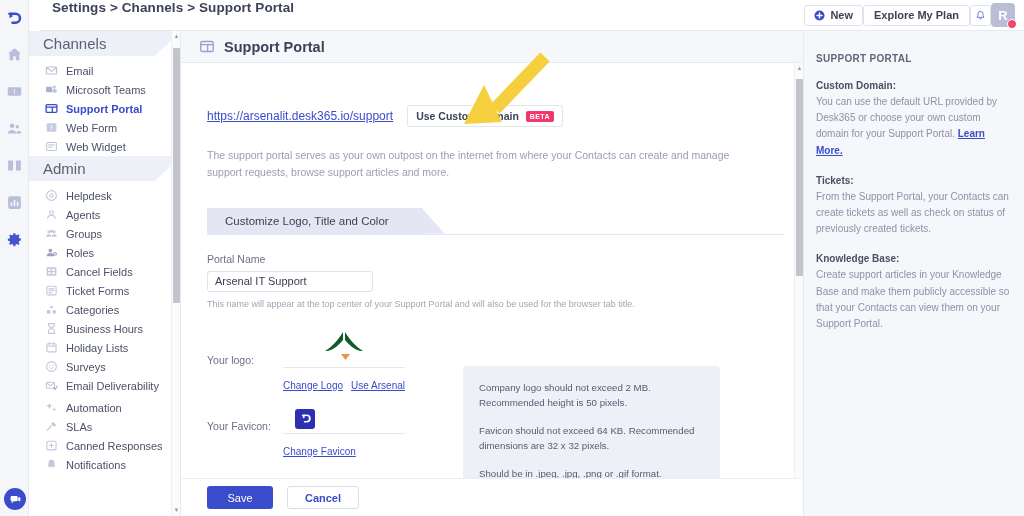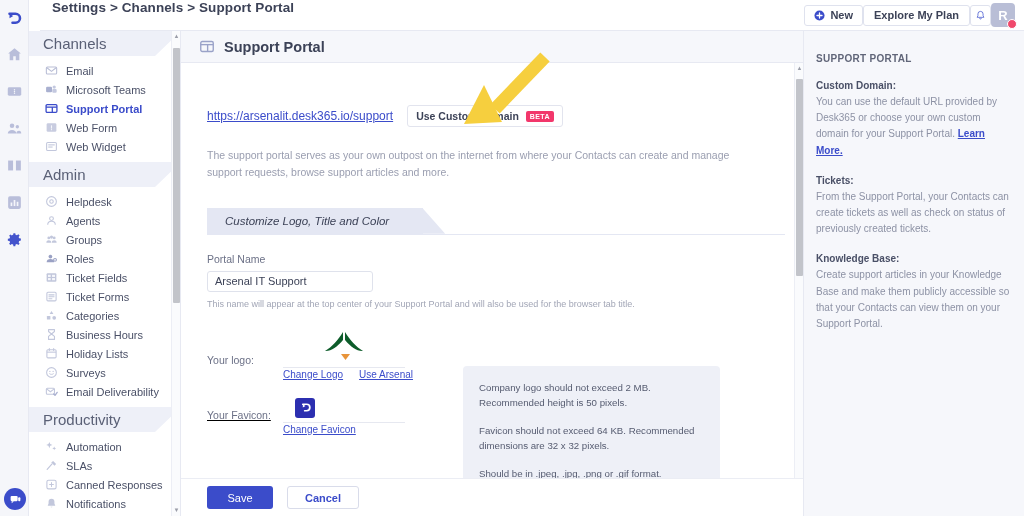--- a/index.html
+++ b/index.html
@@ -77,21 +77,21 @@
     content:""; position:absolute; right:-1px; top:0; width:26px; height:100%;
     background:#fff; clip-path: polygon(100% 0, 100% 100%, 0 100%);
   }
   .sb-item {
     height:19px; display:flex; align-items:center; gap:8px;
     padding-left:16px; font-size:11px; color:#4a5067;
   }
   .sb-item + .sb-item { margin-top:0; }
   .sb-item.active { color:#3b4cca; font-weight:bold; }
   .sb-ico { width:13px; height:13px; flex:none; display:block; }
-  .sb-list { padding-top:3px; padding-bottom:6px; }
+  .sb-list { padding-top:3px; }
   .sb-scrollbar {
     position:absolute; right:0; top:0; width:9px; height:485px;
     background:#fafbfd; border-left:1px solid #eceef5;
   }
   .sb-thumb {
     position:absolute; left:1px; top:17px; width:7px; height:255px;
     background:#c2c4ca; border-radius:1px;
   }
   .sb-arrow { position:absolute; left:1px; width:7px; text-align:center; font-size:6px; color:#9a9da8; line-height:1; }
 
@@ -122,21 +122,21 @@
     padding:2px 4px; border-radius:2px; letter-spacing:.4px;
   }
   .desc {
     margin-top:20px; width:552px; font-size:10.5px; color:#9a9eb0; line-height:1.65;
   }
 
   .tab-strip { margin-top:26px; position:relative; width:578px; }
   .tab {
     position:relative; display:inline-flex; align-items:center;
     height:26px; padding:0 34px 0 18px; background:#e4e7f3;
-    font-size:11.5px; color:#3c4257;font-style:italic;
+    font-size:11.5px; color:#3c4257;
   }
   .tab::after{
     content:""; position:absolute; right:-22px; top:0; width:23px; height:26px;
     background:#e4e7f3; clip-path: polygon(0 0, 0 100%, 100% 100%);
   }
   .tab-rule { height:1px; background:#e4e7f3; width:578px; }
 
   .field-label { margin-top:18px; font-size:10.5px; color:#6c7187; }
   .text-input {
     margin-top:6px; width:166px; height:21px;
@@ -146,23 +146,23 @@
   }
   .field-hint { margin-top:7px; font-size:9px; color:#a2a6b6; }
 
   .logo-area { margin-top:20px; display:flex; }
   .logo-left { width:250px; }
   .logo-row { display:flex; align-items:flex-end; gap:10px; }
   .logo-cap { font-size:10.5px; color:#6c7187; width:66px; padding-bottom:2px; }
   .logo-box { width:122px; }
   .logo-img { height:36px; display:flex; align-items:center; justify-content:center; }
   .rule { height:1px; background:#e6e8f0; width:122px; margin-top:2px; }
-  .link-row { display:flex; gap:16px; margin-top:1px; padding-left:76px; }
+  .link-row { display:flex; gap:8px; margin-top:12px; padding-left:76px; }
   .lnk { font-size:10px; color:#3b4cca; }
-  .fav-row { display:flex; align-items:flex-end; gap:10px; margin-top:18px;text-decoration:underline; }
+  .fav-row { display:flex; align-items:flex-end; gap:10px; margin-top:18px; }
   .fav-img {
     width:20px; height:20px; border-radius:3px; background:#2c2fb0;
     display:flex; align-items:center; justify-content:center; margin-left:12px;
   }
   .infobox {
     margin-left:6px; width:257px; background:#eef0f7; border-radius:4px;
     padding:14px 16px; font-size:9.7px; color:#555b70; line-height:1.6;margin-top:37px;
   }
   .infobox p + p { margin-top:12px; }
   .theme-label { margin-top:22px; font-size:10.5px; color:#6c7187; }
@@ -362,21 +362,21 @@
             <span>Roles</span>
           </div>
           <div class="sb-item">
             <svg class="sb-ico" viewBox="0 0 24 24">
               <rect x="3" y="4" width="18" height="16" rx="2" fill="#c2c7dc"></rect>
               <rect x="5.5" y="7" width="5" height="4" fill="#f6f7fb"></rect>
               <rect x="13" y="7" width="5.5" height="4" fill="#f6f7fb"></rect>
               <rect x="5.5" y="13" width="5" height="4" fill="#f6f7fb"></rect>
               <rect x="13" y="13" width="5.5" height="4" fill="#f6f7fb"></rect>
             </svg>
-            <span>Ticket Fields</span>
+            <span>Cancel Fields</span>
           </div>
           <div class="sb-item">
             <svg class="sb-ico" viewBox="0 0 24 24">
               <rect x="3.5" y="4" width="17" height="16" rx="2" fill="none" stroke="#c2c7dc" stroke-width="2"></rect>
               <path d="M6.5 9h11M6.5 12.5h11M6.5 16h7" stroke="#c2c7dc" stroke-width="1.9"></path>
             </svg>
             <span>Ticket Forms</span>
           </div>
           <div class="sb-item">
             <svg class="sb-ico" viewBox="0 0 24 24">
@@ -411,21 +411,20 @@
           </div>
           <div class="sb-item">
             <svg class="sb-ico" viewBox="0 0 24 24">
               <rect x="2.5" y="6" width="15" height="11" rx="1.8" fill="none" stroke="#c2c7dc" stroke-width="2"></rect>
               <path d="M3.5 7.5 L10 12.5 L16.5 7.5" fill="none" stroke="#c2c7dc" stroke-width="2"></path>
               <path d="M16 16.5 L18.5 19 L22.5 13.5" fill="none" stroke="#a9b0d0" stroke-width="2.4" stroke-linecap="round" stroke-linejoin="round"></path>
             </svg>
             <span>Email Deliverability</span>
           </div>
         </div>
-        <div class="sb-section">Productivity</div>
         <div class="sb-list">
           <div class="sb-item">
             <svg class="sb-ico" viewBox="0 0 24 24">
               <path d="M8 3.5 9.6 7.6 13.7 9.2 9.6 10.8 8 15 6.4 10.8 2.3 9.2 6.4 7.6z" fill="#c2c7dc"></path>
               <path d="M17 12 18 14.5 20.5 15.5 18 16.5 17 19 16 16.5 13.5 15.5 16 14.5z" fill="#c2c7dc"></path>
             </svg>
             <span>Automation</span>
           </div>
           <div class="sb-item">
             <svg class="sb-ico" viewBox="0 0 24 24">

